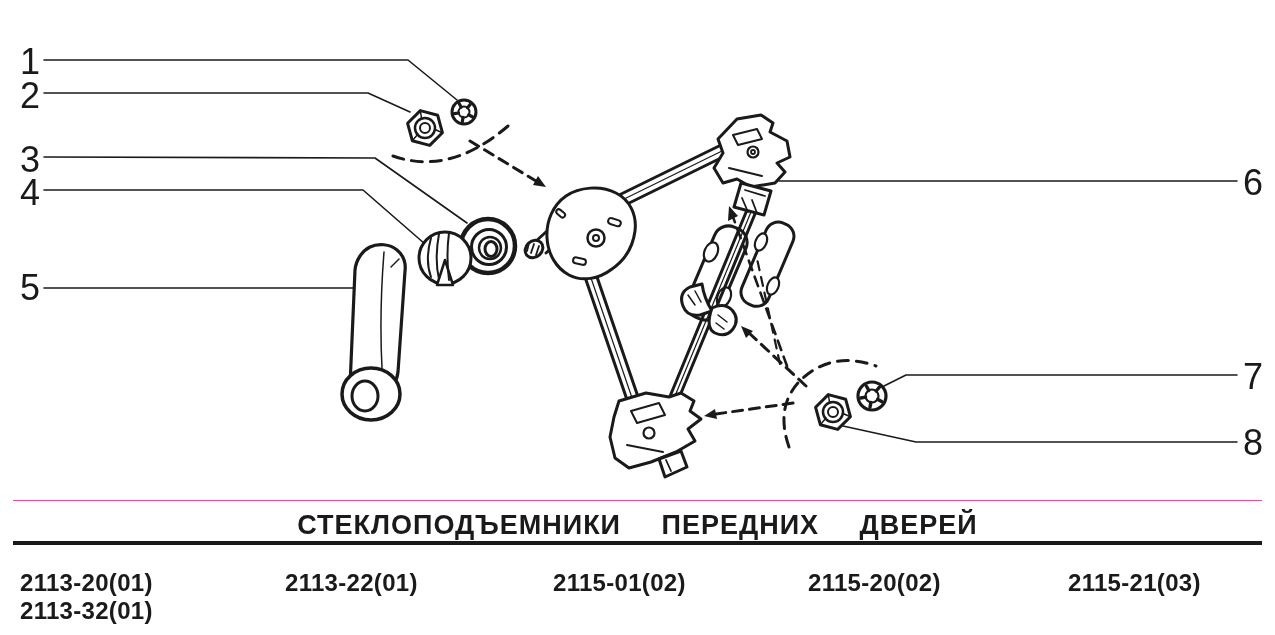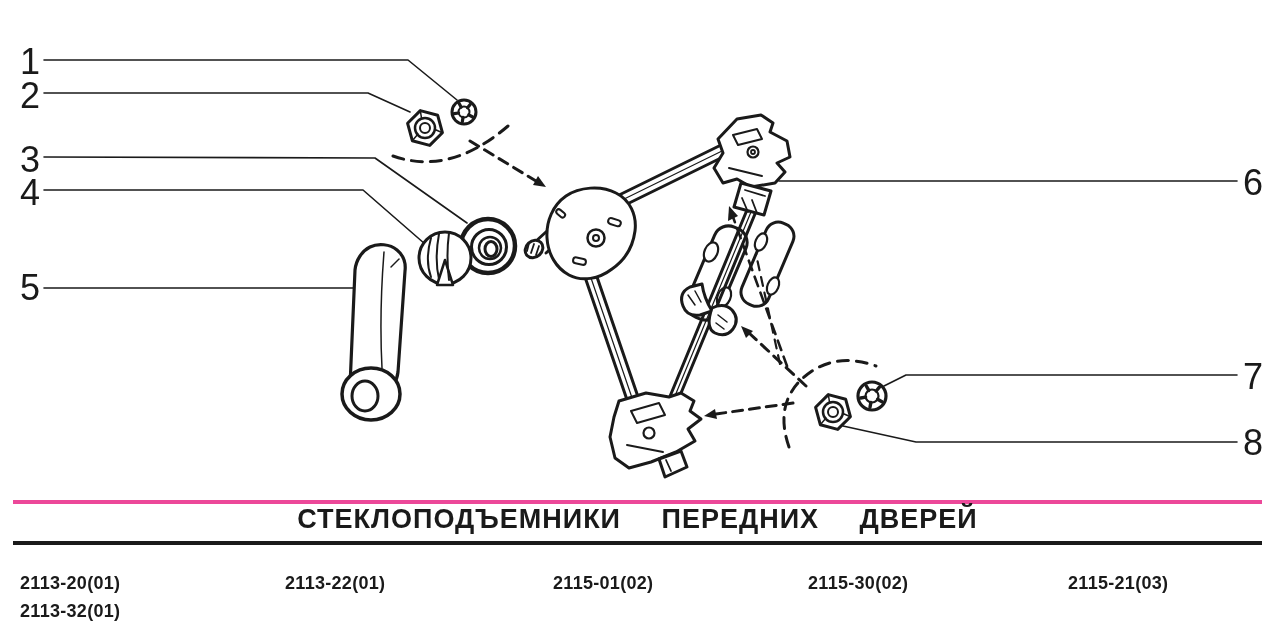--- a/index.html
+++ b/index.html
@@ -5,36 +5,36 @@
   html,body{margin:0;padding:0;background:#ffffff;}
   .page{
     position:relative;width:1275px;height:635px;background:#ffffff;
     font-family:"Liberation Sans",sans-serif;color:#1a1a1a;overflow:hidden;
   }
   .diagram-svg{position:absolute;left:0;top:0;}
   .callout-num{font-family:"Liberation Sans",sans-serif;font-size:36px;fill:#1a1a1a;}
   
   .band{
     position:absolute;left:13px;top:500px;width:1249px;height:45px;
-    box-sizing:border-box;border-top:4px solid #ec4899;border-bottom:4px solid #1a1a1a;
-    display:flex;align-items:flex-start;background:#ffffff;
+    box-sizing:border-box;border-top:1px solid #ec4899;border-bottom:4px solid #1a1a1a;
+    display:flex;align-items:flex-end;background:#ffffff;
   }
   .band-title{
     flex:1;display:flex;align-items:center;justify-content:center;
     font-weight:bold;font-size:27px;letter-spacing:1px;word-spacing:32px;
     white-space:nowrap;
   }
   .band-code{
     width:166px;box-sizing:border-box;border-left:4px solid #1a1a1a;
     display:flex;align-items:center;justify-content:center;
     font-weight:bold;font-size:26px;letter-spacing:1px;
   }
   
   .model-col{
-    position:absolute;top:569px;font-weight:bold;font-size:18px;
+    position:absolute;top:569px;font-weight:bold;font-size:24px;
     line-height:28px;white-space:nowrap;letter-spacing:0.3px;
   }
   .model-col span{display:block;}
   .c1{left:20px;} .c2{left:285px;} .c3{left:553px;} .c4{left:808px;} .c5{left:1068px;}
 </style>
 </head>
 <body>
 
 <div class="page">
 
@@ -214,19 +214,19 @@
     <span>2113-20(01)</span>
     <span>2113-32(01)</span>
   </div>
   <div class="model-col c2">
     <span>2113-22(01)</span>
   </div>
   <div class="model-col c3">
     <span>2115-01(02)</span>
   </div>
   <div class="model-col c4">
-    <span>2115-30(02)</span>
+    <span>2115-20(02)</span>
   </div>
   <div class="model-col c5">
     <span>2115-21(03)</span>
   </div>
 
 </div>
 
 </body></html>

